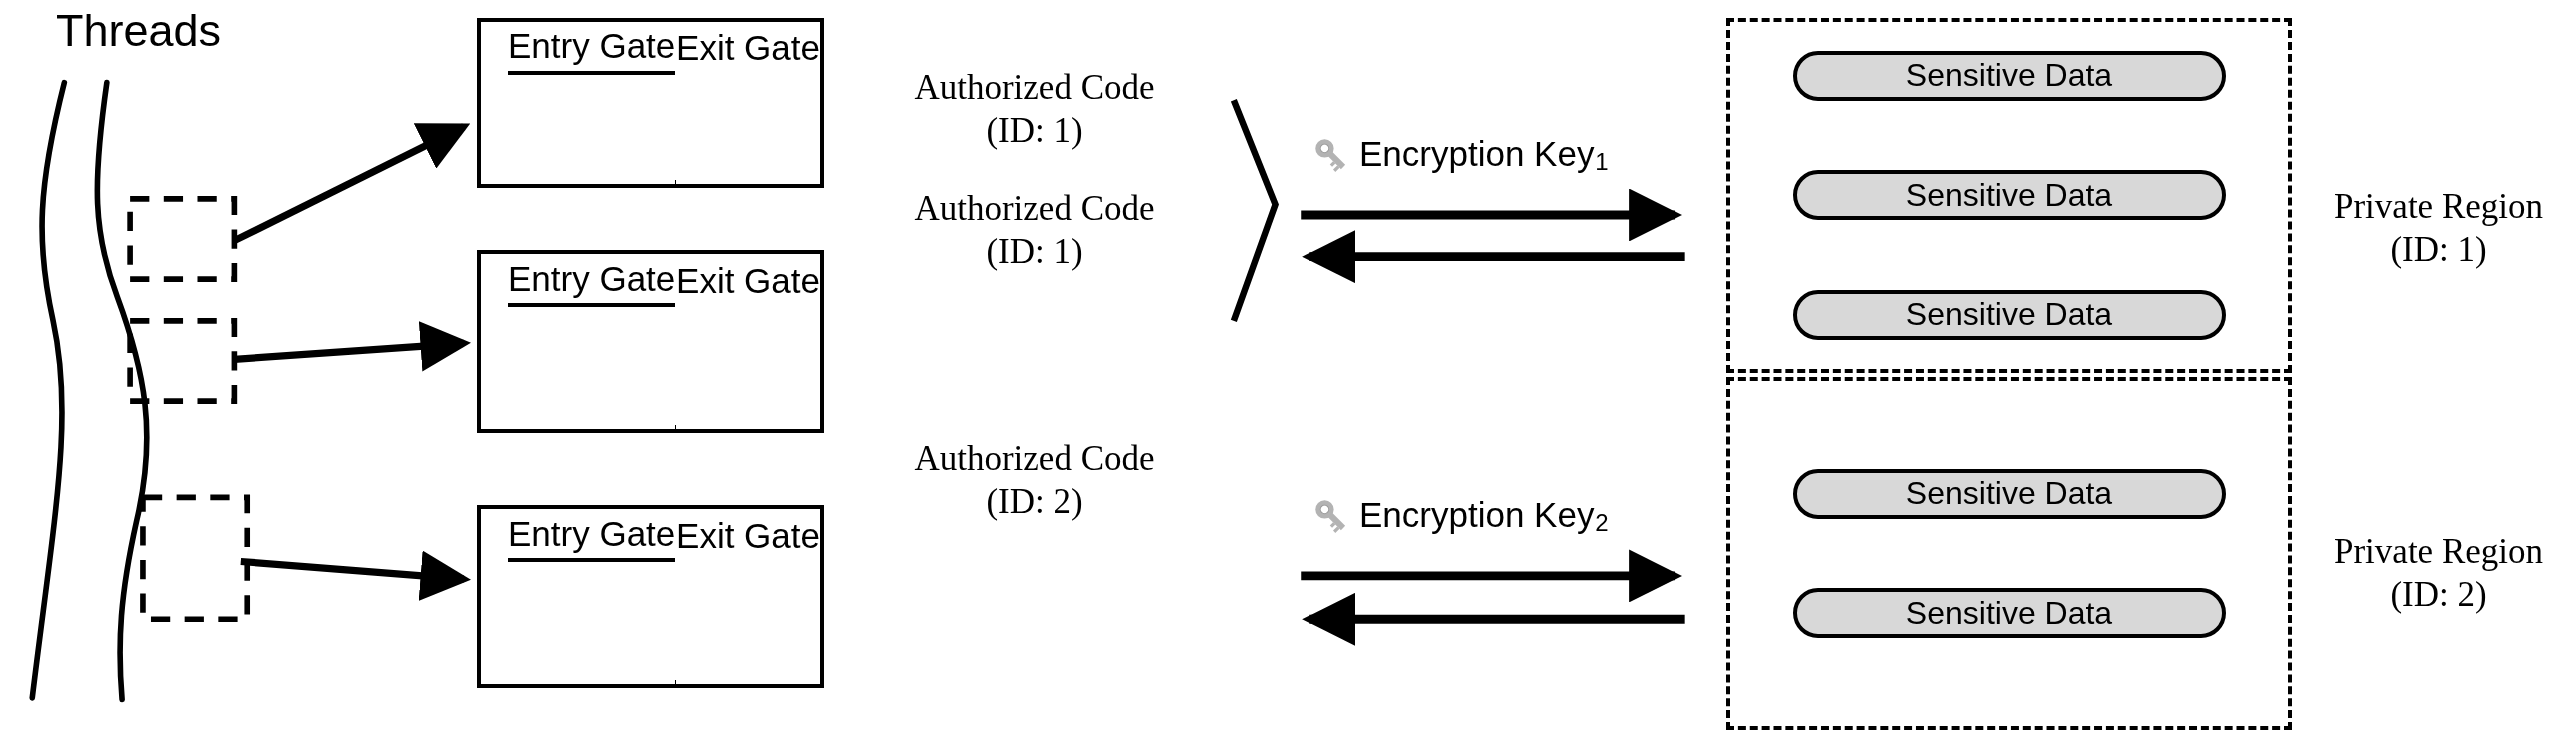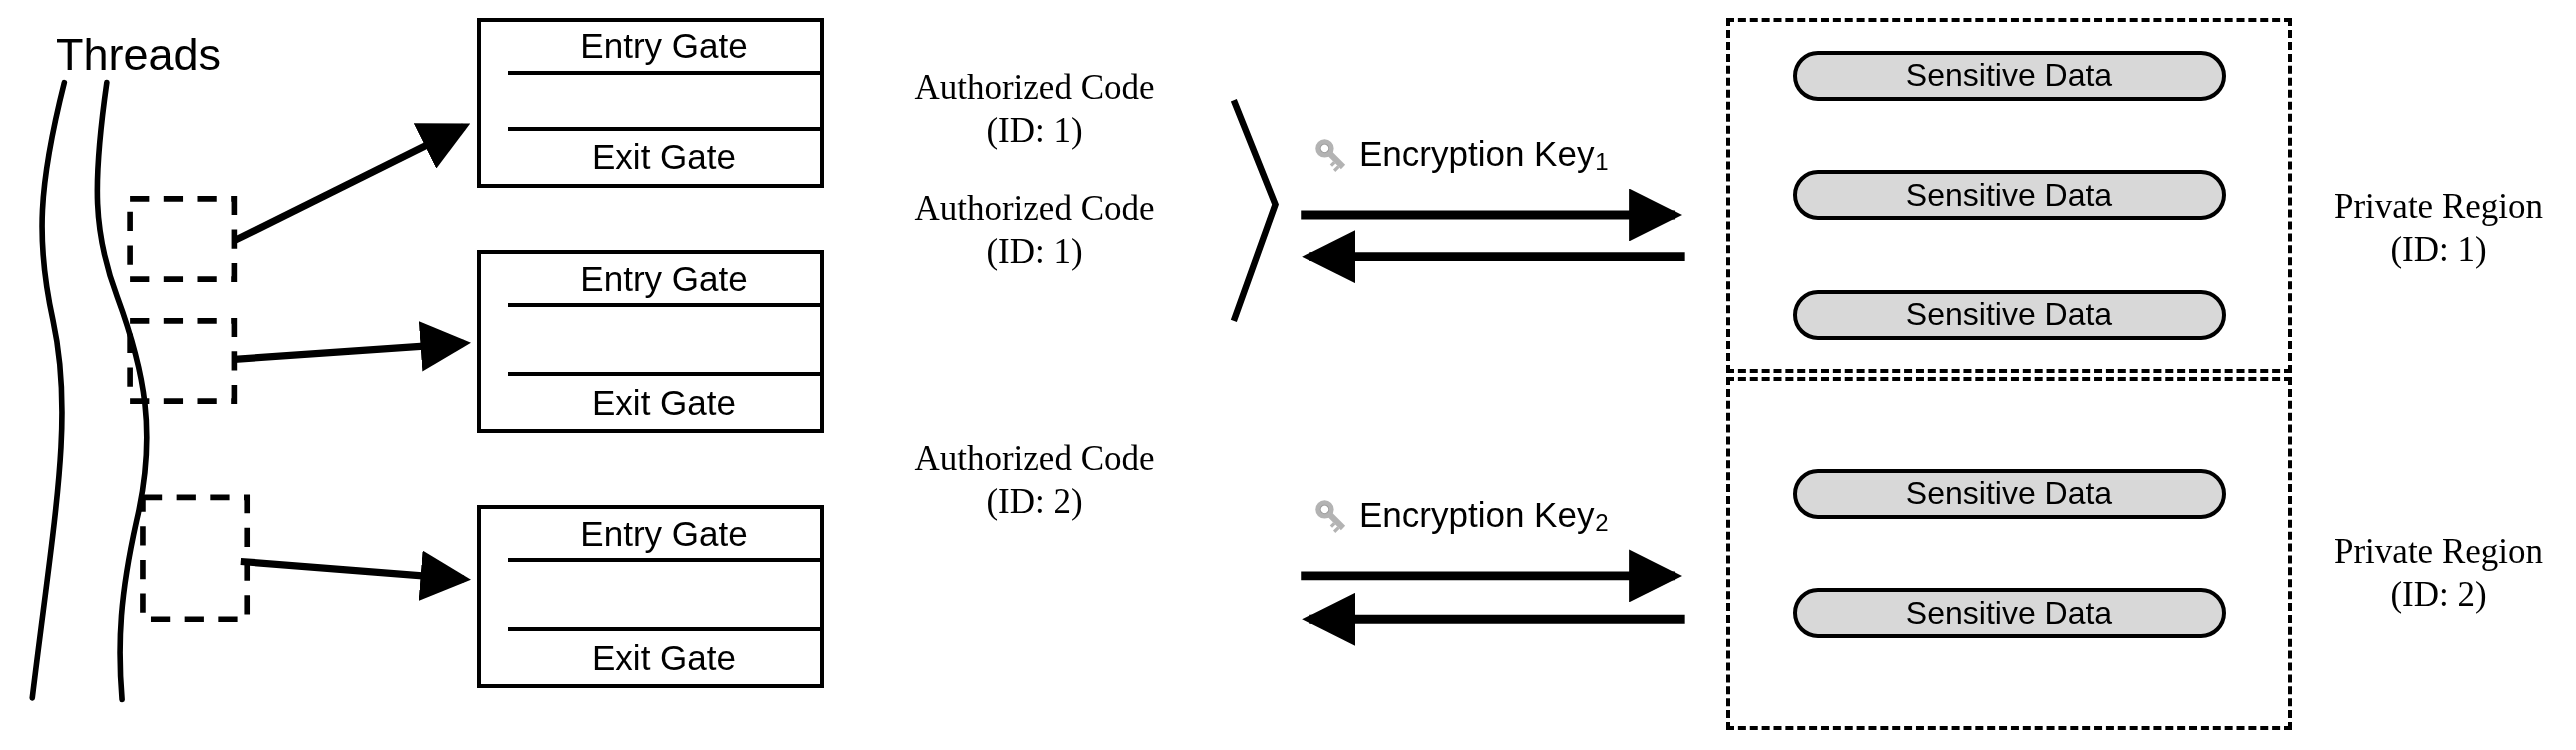--- a/index.html
+++ b/index.html
@@ -28,30 +28,29 @@
   }
   .abs { position: absolute; }
 
   
   .threads-title {
     left: 56px;
     top: 6.4px;
     font-size: 45px;
     line-height: 1.1;
     white-space: nowrap;
-    margin-top: 24px;
   }
 
   
   .gate-box {
     box-sizing: border-box;
     border: 4.8px solid #000;
     background: #fff;
     display: flex;
-    flex-direction: column;
+    flex-direction: row;
     padding-left: 27px;
   }
   .gate-row {
     box-sizing: border-box;
     display: flex;
     align-items: center;
     justify-content: center;
     font-size: 35px;
     white-space: nowrap;
     background: #fff;

